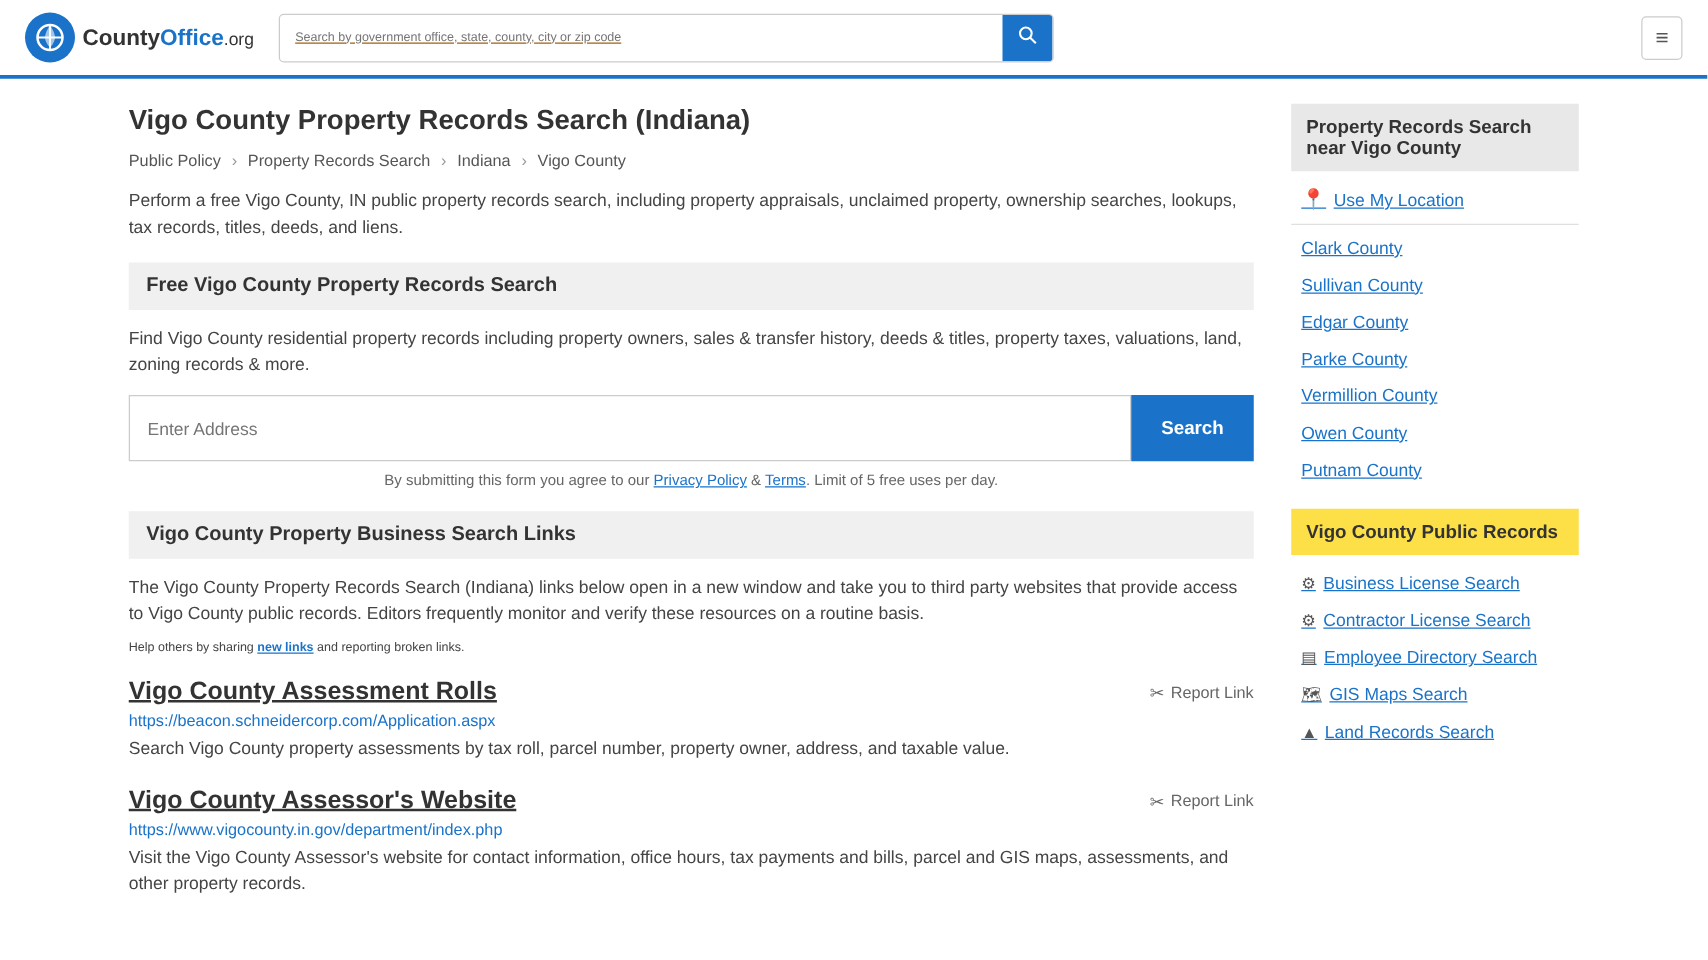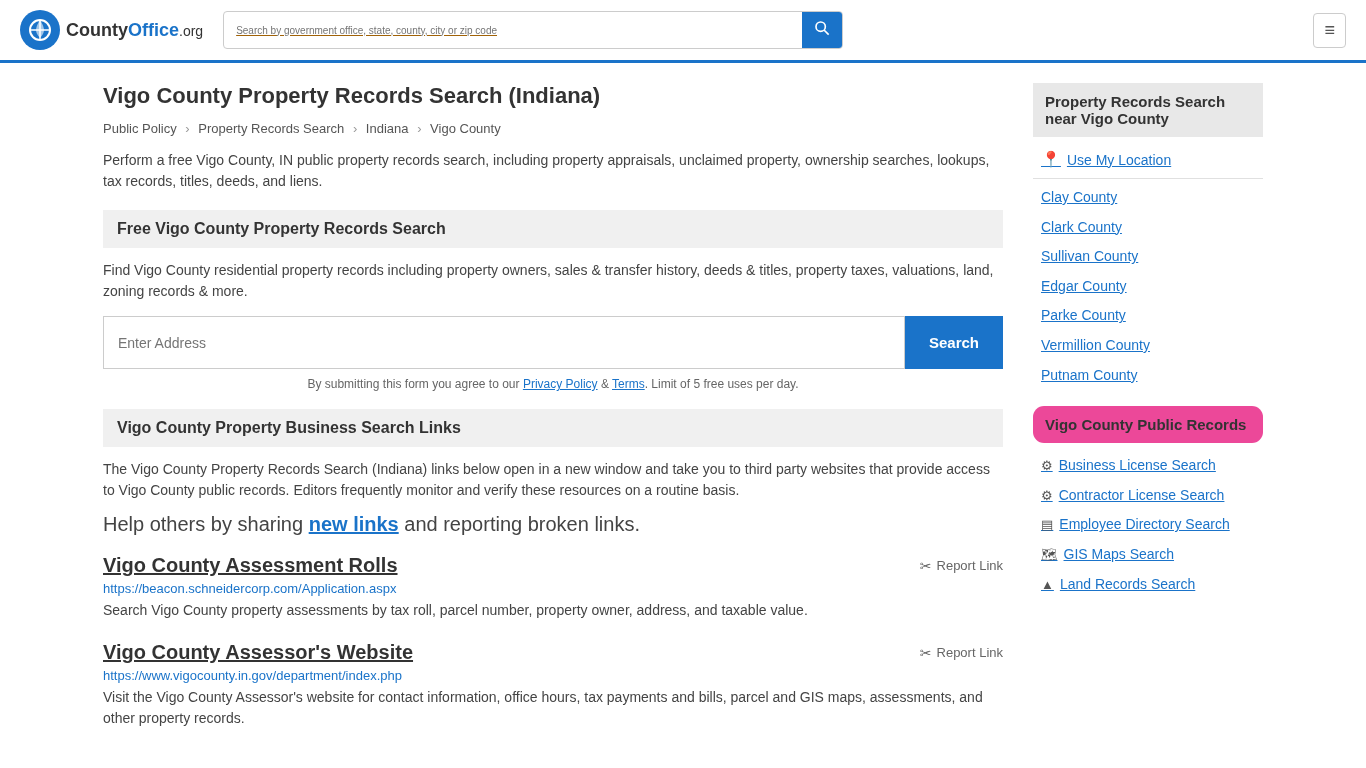--- a/index.html
+++ b/index.html
@@ -171,21 +171,21 @@
       color: #333;
       margin-bottom: 12px;
     }
     .links-description {
       font-size: 14px;
       color: #444;
       margin-bottom: 12px;
       line-height: 1.5;
     }
     .share-line {
-      font-size: 20px;
+      font-size: 10px;
       color: #444;
       margin-bottom: 18px;
     }
     .share-line a { color: #1a73c9; text-decoration: underline; font-weight: bold; }
 
     .link-item {
       margin-bottom: 20px;
     }
     .link-item-header {
       display: flex;
@@ -265,27 +265,26 @@
       cursor: pointer;
     }
     .pin-icon {
       color: #555;
       font-size: 16px;
     }
     .sidebar-county-list {
       margin-bottom: 16px;
     }
     .sidebar-section2-title {
-      background: #ec4899;
+      background: #fde047;
       padding: 10px 12px;
       font-size: 15px;
       font-weight: bold;
       color: #333;
       margin-bottom: 8px;
-      border-radius: 11px;
     }
   </style>
 </head>
 <body>
 
 <header class="header">
   <a class="logo-area" href="#">
     <div class="logo-circle">
       <svg width="24" height="24" viewBox="0 0 24 24" fill="none">
         <circle cx="12" cy="12" r="10" stroke="white" stroke-width="2" fill="none"></circle>
@@ -384,36 +383,36 @@
       <span>Property Records Search near Vigo County</span>
     </div>
 
     <div class="sidebar-county-list">
       <div class="use-location-link">
         <span class="pin-icon">📍</span>
         <span>Use My Location</span>
       </div>
       <div class="sidebar-divider"></div>
       <div class="sidebar-link">
-        <span>Clay County</span>
-      </div>
-      <div class="sidebar-link">
         <span>Clark County</span>
       </div>
       <div class="sidebar-link">
         <span>Sullivan County</span>
       </div>
       <div class="sidebar-link">
         <span>Edgar County</span>
       </div>
       <div class="sidebar-link">
         <span>Parke County</span>
       </div>
       <div class="sidebar-link">
         <span>Vermillion County</span>
+      </div>
+      <div class="sidebar-link">
+        <span>Owen County</span>
       </div>
       <div class="sidebar-link">
         <span>Putnam County</span>
       </div>
     </div>
 
     <div class="sidebar-section2-title">
       <span>Vigo County Public Records</span>
     </div>
 

